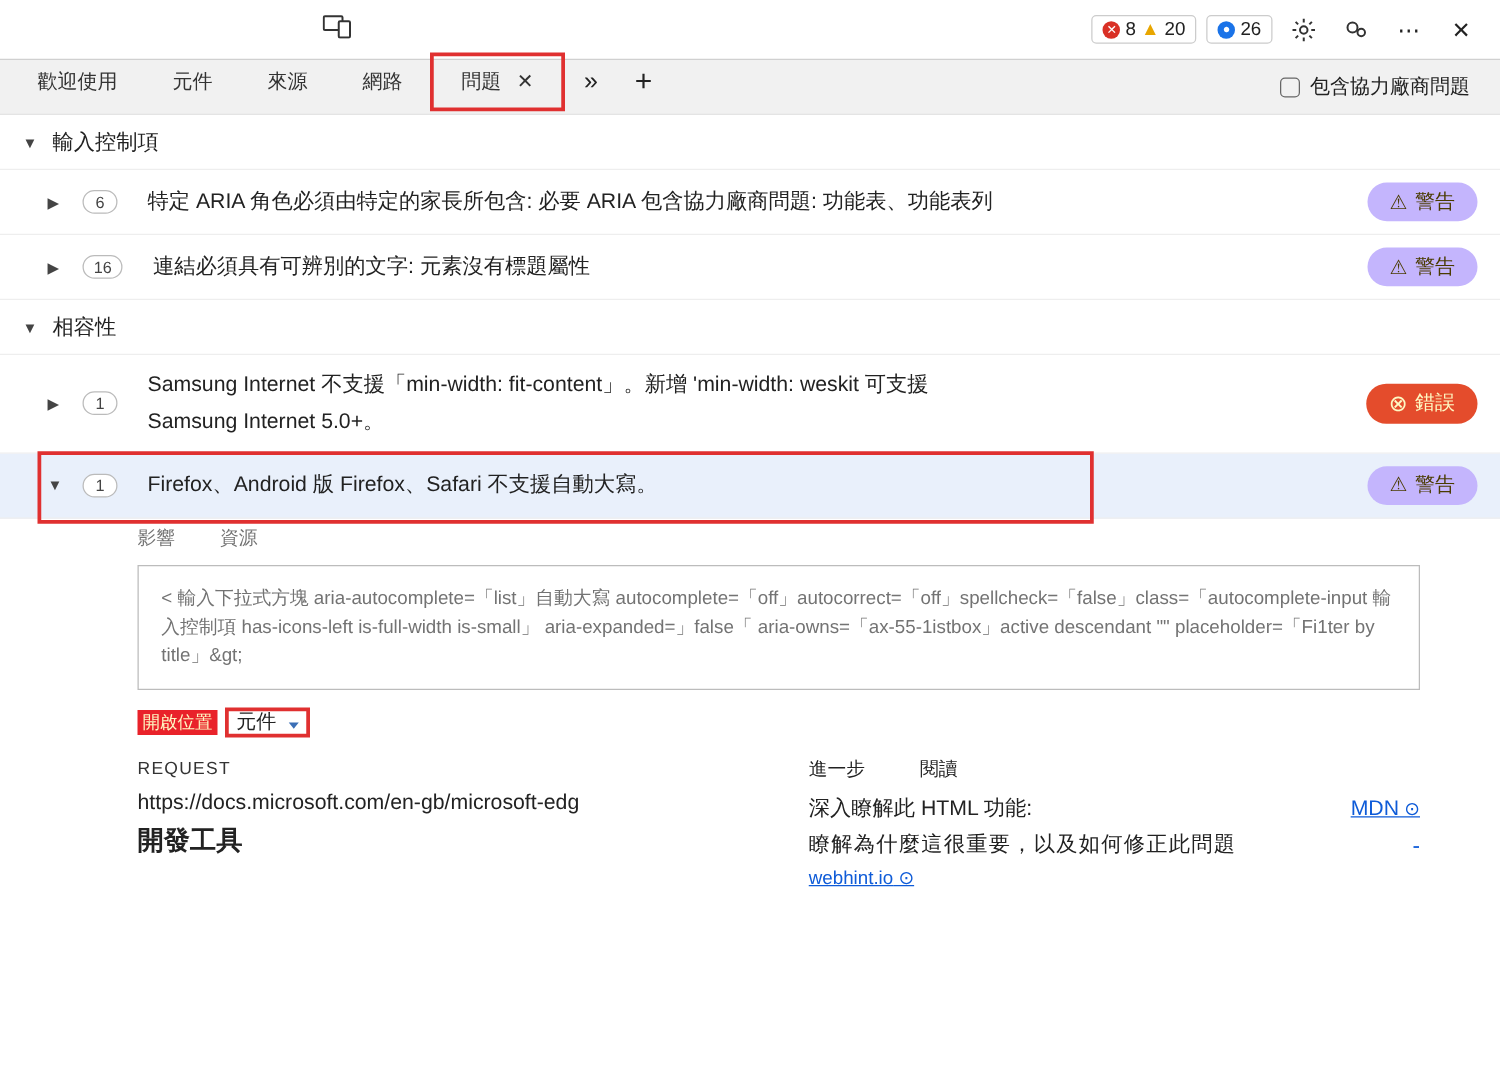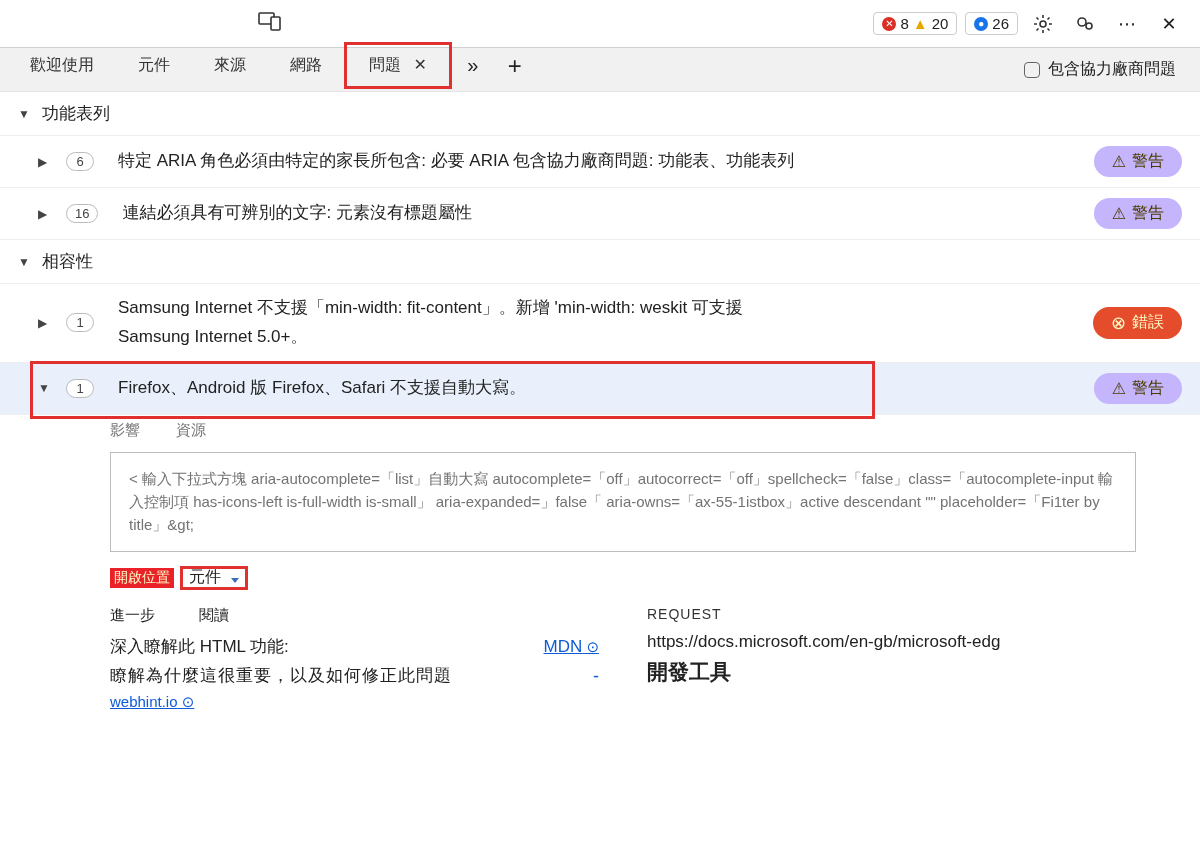--- a/index.html
+++ b/index.html
@@ -241,21 +241,21 @@
   <label class="checkbox-row">
     <span class="fake-cb"></span>
     <span>包含協力廠商問題</span>
   </label>
 </div>
 
 <div class="groups">
 
   <div class="group-header">
     <span class="disclosure">▼</span>
-    <span>功能表列</span>
+    <span>輸入控制項</span>
   </div>
 
   <div class="issue-row">
     <span class="arrow">▶</span>
     <span class="count-pill">6</span>
     <div class="issue-text">特定 ARIA 角色必須由特定的家長所包含: 必要 ARIA 包含協力廠商問題: 功能表、功能表列</div>
     <div class="badge badge-warn">
         <span class="badge-ico-warn"></span>
         <span>警告</span>
       </div>
@@ -304,36 +304,36 @@
     </div>
     <div class="code-box">&lt; 輸入下拉式方塊 aria-autocomplete=「list」自動大寫 autocomplete=「off」autocorrect=「off」spellcheck=「false」class=「autocomplete-input 輸入控制項 has-icons-left is-full-width is-small」 aria-expanded=」false「 aria-owns=「ax-55-1istbox」active descendant                                 ""    placeholder=「Fi1ter by title」&amp;gt;</div>
     <div class="openin-row">
       <span class="openin-label">開啟位置</span>
       <span class="openin-select">
           <span>元件</span>
         </span>
     </div>
 
     <div class="info-cols">
+      <div class="col">
+        <div class="col-h">REQUEST</div>
+        <div class="req-url">https://docs.microsoft.com/en-gb/microsoft-edg</div>
+        <div class="req-tool">開發工具</div>
+      </div>
       <div class="col">
         <div class="read-row">
           <span>進一步</span>
           <span>閱讀</span>
         </div>
         <div class="further-line">
           <span>深入瞭解此 HTML 功能:</span>
           <span class="link link-ico">MDN</span>
         </div>
         <div class="further-line">
           <span class="further-line2">瞭解為什麼這很重要，以及如何修正此問題</span>
           <span class="dash">-</span>
         </div>
         <div><span class="link link-ico">webhint.io</span></div>
       </div>
-      <div class="col">
-        <div class="col-h">REQUEST</div>
-        <div class="req-url">https://docs.microsoft.com/en-gb/microsoft-edg</div>
-        <div class="req-tool">開發工具</div>
-      </div>
     </div>
   </div>
 
 </div>
 
 </body></html>

